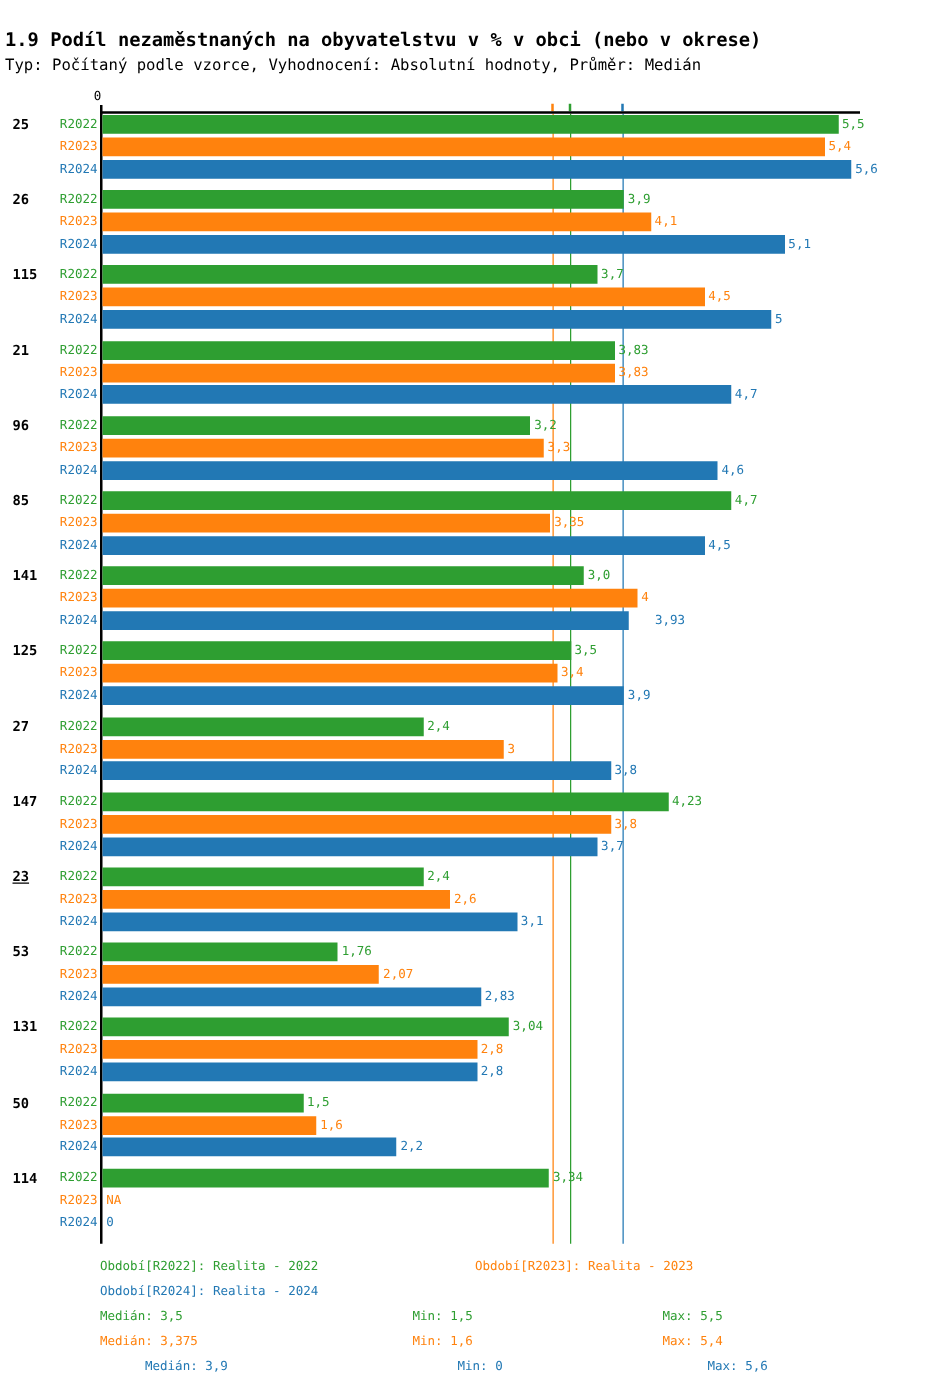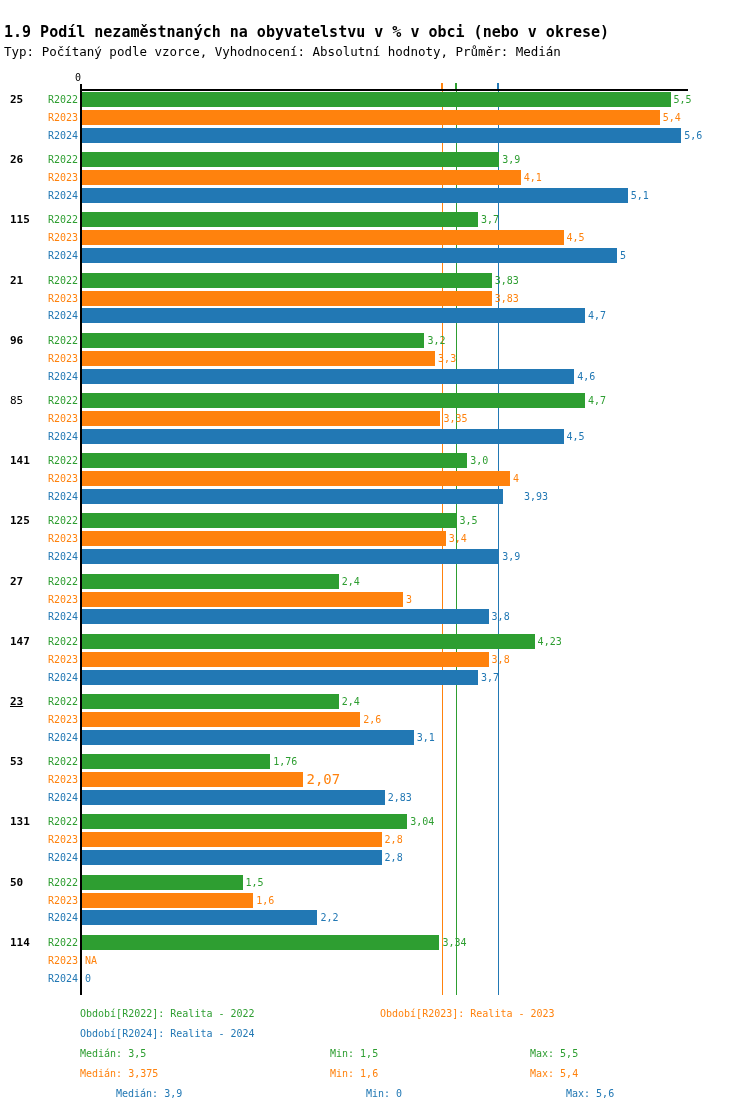--- a/index.html
+++ b/index.html
@@ -76,21 +76,21 @@
       <div style="position: absolute; left: 10px; top: 332.8px; height: 15px; line-height: 15px; font-size: 11px; font-weight: bold; color: rgb(0, 0, 0); white-space: pre;">96</div>
       <div style="position: absolute; left: 40px; top: 332.8px; width: 38px; height: 15px; line-height: 15px; font-size: 10px; text-align: right; color: rgb(46, 158, 49); white-space: pre;">R2022</div>
       <div style="position: absolute; left: 82px; top: 332.8px; width: 342.4px; height: 15px; background: rgb(46, 158, 49);"></div>
       <div style="position: absolute; left: 427.4px; top: 332.8px; height: 15px; line-height: 15px; font-size: 10px; color: rgb(46, 158, 49); white-space: pre;">3,2</div>
       <div style="position: absolute; left: 40px; top: 350.7px; width: 38px; height: 15px; line-height: 15px; font-size: 10px; text-align: right; color: rgb(255, 130, 13); white-space: pre;">R2023</div>
       <div style="position: absolute; left: 82px; top: 350.7px; width: 353.1px; height: 15px; background: rgb(255, 130, 13);"></div>
       <div style="position: absolute; left: 438.1px; top: 350.7px; height: 15px; line-height: 15px; font-size: 10px; color: rgb(255, 130, 13); white-space: pre;">3,3</div>
       <div style="position: absolute; left: 40px; top: 368.6px; width: 38px; height: 15px; line-height: 15px; font-size: 10px; text-align: right; color: rgb(34, 120, 180); white-space: pre;">R2024</div>
       <div style="position: absolute; left: 82px; top: 368.6px; width: 492.2px; height: 15px; background: rgb(34, 120, 180);"></div>
       <div style="position: absolute; left: 577.2px; top: 368.6px; height: 15px; line-height: 15px; font-size: 10px; color: rgb(34, 120, 180); white-space: pre;">4,6</div>
-      <div style="position: absolute; left: 10px; top: 393px; height: 15px; line-height: 15px; font-size: 11px; font-weight: normal; color: rgb(0, 0, 0); white-space: pre;">85</div>
+      <div style="position: absolute; left: 10px; top: 393px; height: 15px; line-height: 15px; font-size: 11px; font-weight: bold; color: rgb(0, 0, 0); white-space: pre;">85</div>
       <div style="position: absolute; left: 40px; top: 393px; width: 38px; height: 15px; line-height: 15px; font-size: 10px; text-align: right; color: rgb(46, 158, 49); white-space: pre;">R2022</div>
       <div style="position: absolute; left: 82px; top: 393px; width: 502.9px; height: 15px; background: rgb(46, 158, 49);"></div>
       <div style="position: absolute; left: 587.9px; top: 393px; height: 15px; line-height: 15px; font-size: 10px; color: rgb(46, 158, 49); white-space: pre;">4,7</div>
       <div style="position: absolute; left: 40px; top: 410.9px; width: 38px; height: 15px; line-height: 15px; font-size: 10px; text-align: right; color: rgb(255, 130, 13); white-space: pre;">R2023</div>
       <div style="position: absolute; left: 82px; top: 410.9px; width: 358.45px; height: 15px; background: rgb(255, 130, 13);"></div>
       <div style="position: absolute; left: 443.45px; top: 410.9px; height: 15px; line-height: 15px; font-size: 10px; color: rgb(255, 130, 13); white-space: pre;">3,35</div>
       <div style="position: absolute; left: 40px; top: 428.8px; width: 38px; height: 15px; line-height: 15px; font-size: 10px; text-align: right; color: rgb(34, 120, 180); white-space: pre;">R2024</div>
       <div style="position: absolute; left: 82px; top: 428.8px; width: 481.5px; height: 15px; background: rgb(34, 120, 180);"></div>
       <div style="position: absolute; left: 566.5px; top: 428.8px; height: 15px; line-height: 15px; font-size: 10px; color: rgb(34, 120, 180); white-space: pre;">4,5</div>
       <div style="position: absolute; left: 10px; top: 453.2px; height: 15px; line-height: 15px; font-size: 11px; font-weight: bold; color: rgb(0, 0, 0); white-space: pre;">141</div>
@@ -142,21 +142,21 @@
       <div style="position: absolute; left: 363.2px; top: 711.9px; height: 15px; line-height: 15px; font-size: 10px; color: rgb(255, 130, 13); white-space: pre;">2,6</div>
       <div style="position: absolute; left: 40px; top: 729.8px; width: 38px; height: 15px; line-height: 15px; font-size: 10px; text-align: right; color: rgb(34, 120, 180); white-space: pre;">R2024</div>
       <div style="position: absolute; left: 82px; top: 729.8px; width: 331.7px; height: 15px; background: rgb(34, 120, 180);"></div>
       <div style="position: absolute; left: 416.7px; top: 729.8px; height: 15px; line-height: 15px; font-size: 10px; color: rgb(34, 120, 180); white-space: pre;">3,1</div>
       <div style="position: absolute; left: 10px; top: 754.2px; height: 15px; line-height: 15px; font-size: 11px; font-weight: bold; color: rgb(0, 0, 0); white-space: pre;">53</div>
       <div style="position: absolute; left: 40px; top: 754.2px; width: 38px; height: 15px; line-height: 15px; font-size: 10px; text-align: right; color: rgb(46, 158, 49); white-space: pre;">R2022</div>
       <div style="position: absolute; left: 82px; top: 754.2px; width: 188.32px; height: 15px; background: rgb(46, 158, 49);"></div>
       <div style="position: absolute; left: 273.32px; top: 754.2px; height: 15px; line-height: 15px; font-size: 10px; color: rgb(46, 158, 49); white-space: pre;">1,76</div>
       <div style="position: absolute; left: 40px; top: 772.1px; width: 38px; height: 15px; line-height: 15px; font-size: 10px; text-align: right; color: rgb(255, 130, 13); white-space: pre;">R2023</div>
       <div style="position: absolute; left: 82px; top: 772.1px; width: 221.49px; height: 15px; background: rgb(255, 130, 13);"></div>
-      <div style="position: absolute; left: 306.49px; top: 772.1px; height: 15px; line-height: 15px; font-size: 14px; color: rgb(255, 130, 13); white-space: pre;">2,07</div>
+      <div style="position: absolute; left: 306.49px; top: 772.1px; height: 15px; line-height: 15px; font-size: 10px; color: rgb(255, 130, 13); white-space: pre;">2,07</div>
       <div style="position: absolute; left: 40px; top: 790px; width: 38px; height: 15px; line-height: 15px; font-size: 10px; text-align: right; color: rgb(34, 120, 180); white-space: pre;">R2024</div>
       <div style="position: absolute; left: 82px; top: 790px; width: 302.81px; height: 15px; background: rgb(34, 120, 180);"></div>
       <div style="position: absolute; left: 387.81px; top: 790px; height: 15px; line-height: 15px; font-size: 10px; color: rgb(34, 120, 180); white-space: pre;">2,83</div>
       <div style="position: absolute; left: 10px; top: 814.4px; height: 15px; line-height: 15px; font-size: 11px; font-weight: bold; color: rgb(0, 0, 0); white-space: pre;">131</div>
       <div style="position: absolute; left: 40px; top: 814.4px; width: 38px; height: 15px; line-height: 15px; font-size: 10px; text-align: right; color: rgb(46, 158, 49); white-space: pre;">R2022</div>
       <div style="position: absolute; left: 82px; top: 814.4px; width: 325.28px; height: 15px; background: rgb(46, 158, 49);"></div>
       <div style="position: absolute; left: 410.28px; top: 814.4px; height: 15px; line-height: 15px; font-size: 10px; color: rgb(46, 158, 49); white-space: pre;">3,04</div>
       <div style="position: absolute; left: 40px; top: 832.3px; width: 38px; height: 15px; line-height: 15px; font-size: 10px; text-align: right; color: rgb(255, 130, 13); white-space: pre;">R2023</div>
       <div style="position: absolute; left: 82px; top: 832.3px; width: 299.6px; height: 15px; background: rgb(255, 130, 13);"></div>
       <div style="position: absolute; left: 384.6px; top: 832.3px; height: 15px; line-height: 15px; font-size: 10px; color: rgb(255, 130, 13); white-space: pre;">2,8</div>

